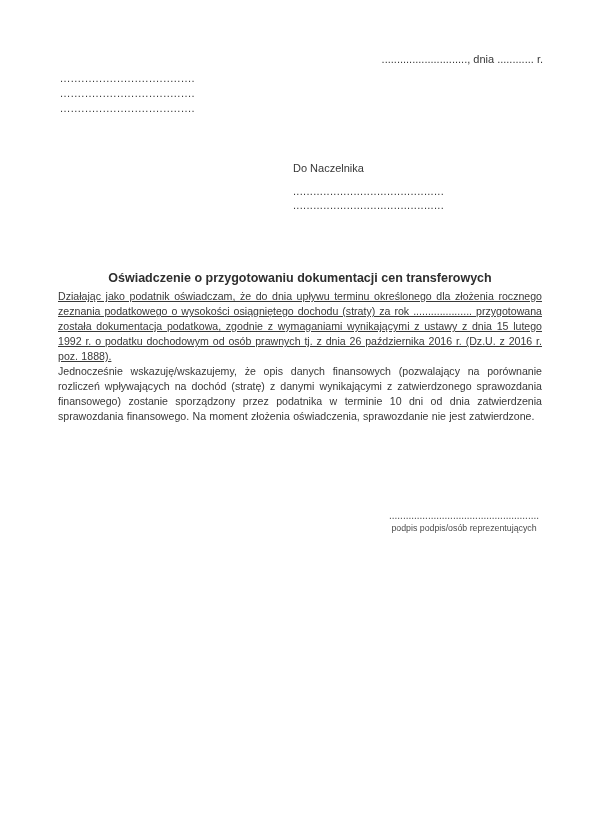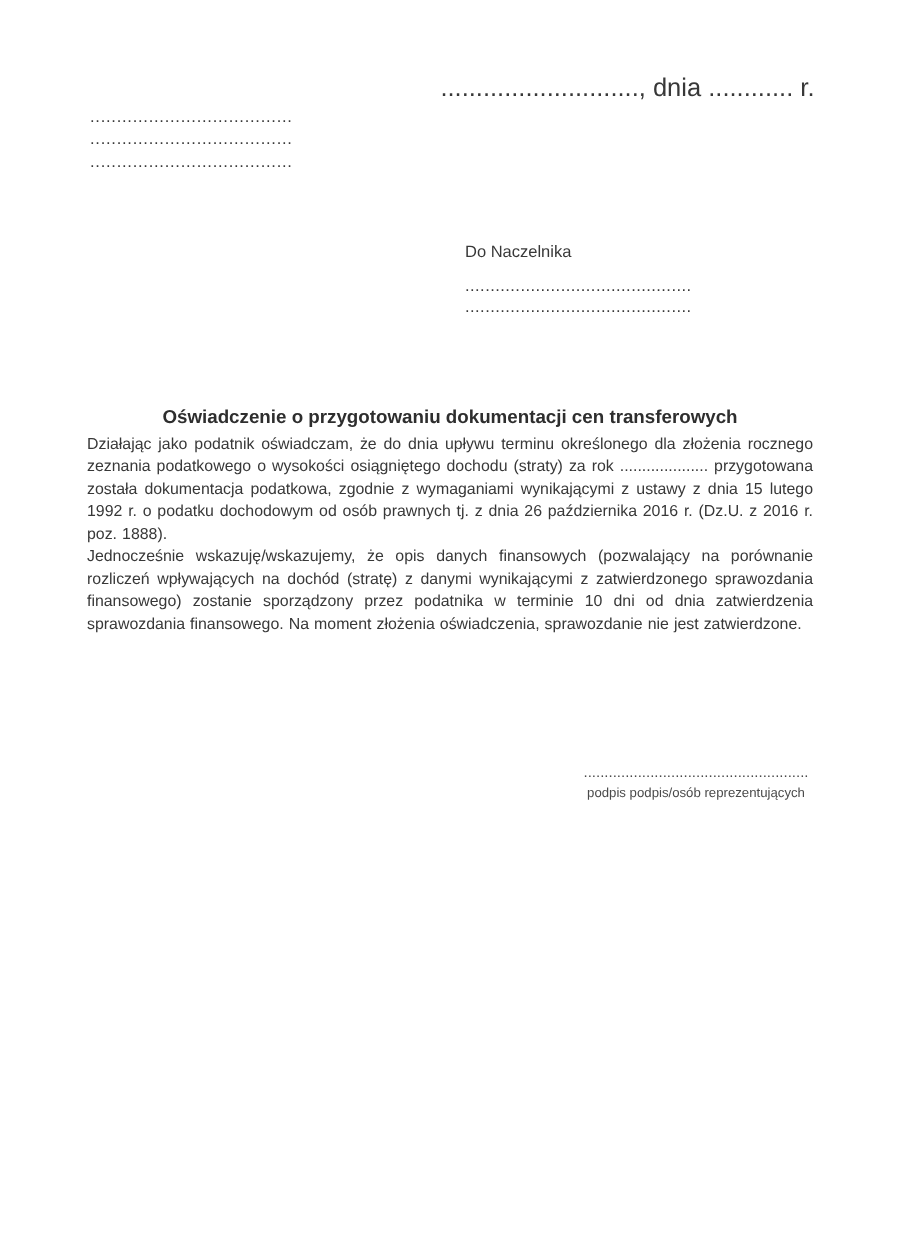--- a/index.html
+++ b/index.html
@@ -15,42 +15,42 @@
     font-family: "Liberation Sans", "DejaVu Sans", sans-serif;
     color: #383838;
     overflow: hidden;
   }
   .date-line {
     position: absolute;
     top: 52px;
     left: 58px;
     right: 57px;
     text-align: right;
-    font-size: 17px;
+    font-size: 11px;
     line-height: 14px;
     white-space: nowrap;
   }
   .sender-block {
     position: absolute;
     top: 71px;
     left: 60px;
     font-size: 11px;
     line-height: 15px;
   }
   .sender-line, .nip-line {
     white-space: nowrap;
     letter-spacing: 0.5px;
   }
   .nip-line {
     letter-spacing: 0;
   }
   .recipient-block {
     position: absolute;
     top: 161px;
-    left: 310px;
+    left: 293px;
     font-size: 11px;
     line-height: 14px;
   }
   .recipient-label {
     margin-bottom: 9px;
   }
   .recipient-line {
     white-space: nowrap;
     letter-spacing: 0.3px;
   }
@@ -67,21 +67,21 @@
   }
   .body-paragraph {
     position: absolute;
     left: 58px;
     right: 58px;
     font-size: 10.6px;
     line-height: 15px;
     text-align: justify;
     word-spacing: 0.4px;
   }
-  .paragraph-1 { top: 289px; }
+  .paragraph-1 { top: 289px; text-decoration: underline; }
   .paragraph-2 { top: 364px; }
   .signature-block {
     position: absolute;
     top: 511px;
     left: 388px;
     width: 152px;
     text-align: center;
   }
   .signature-line {
     font-size: 10px;

